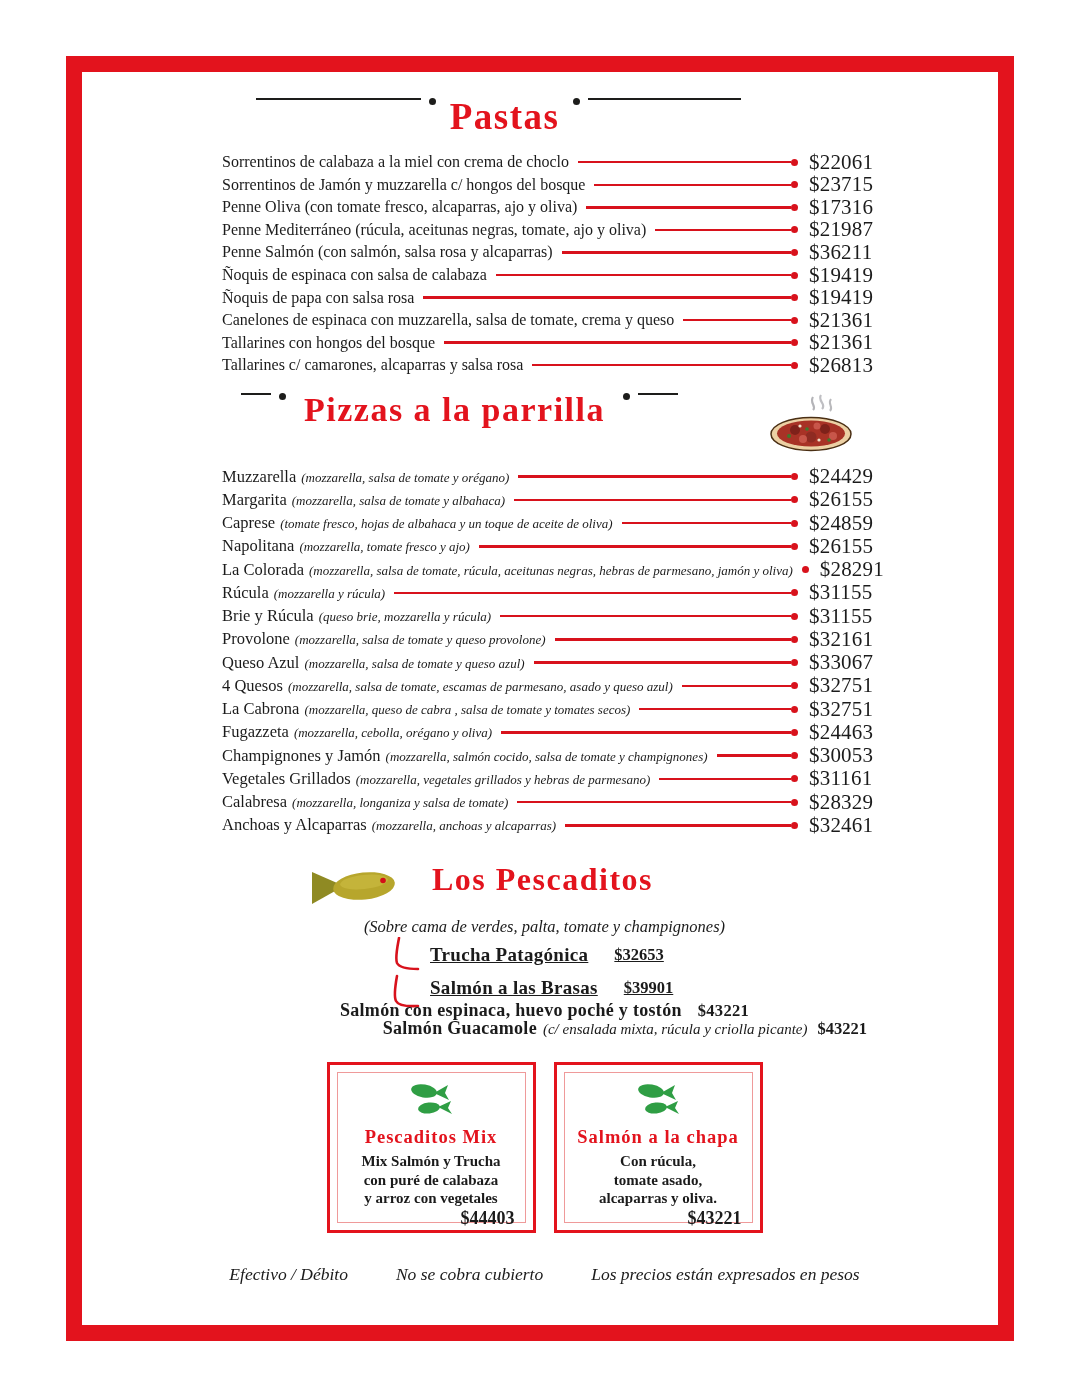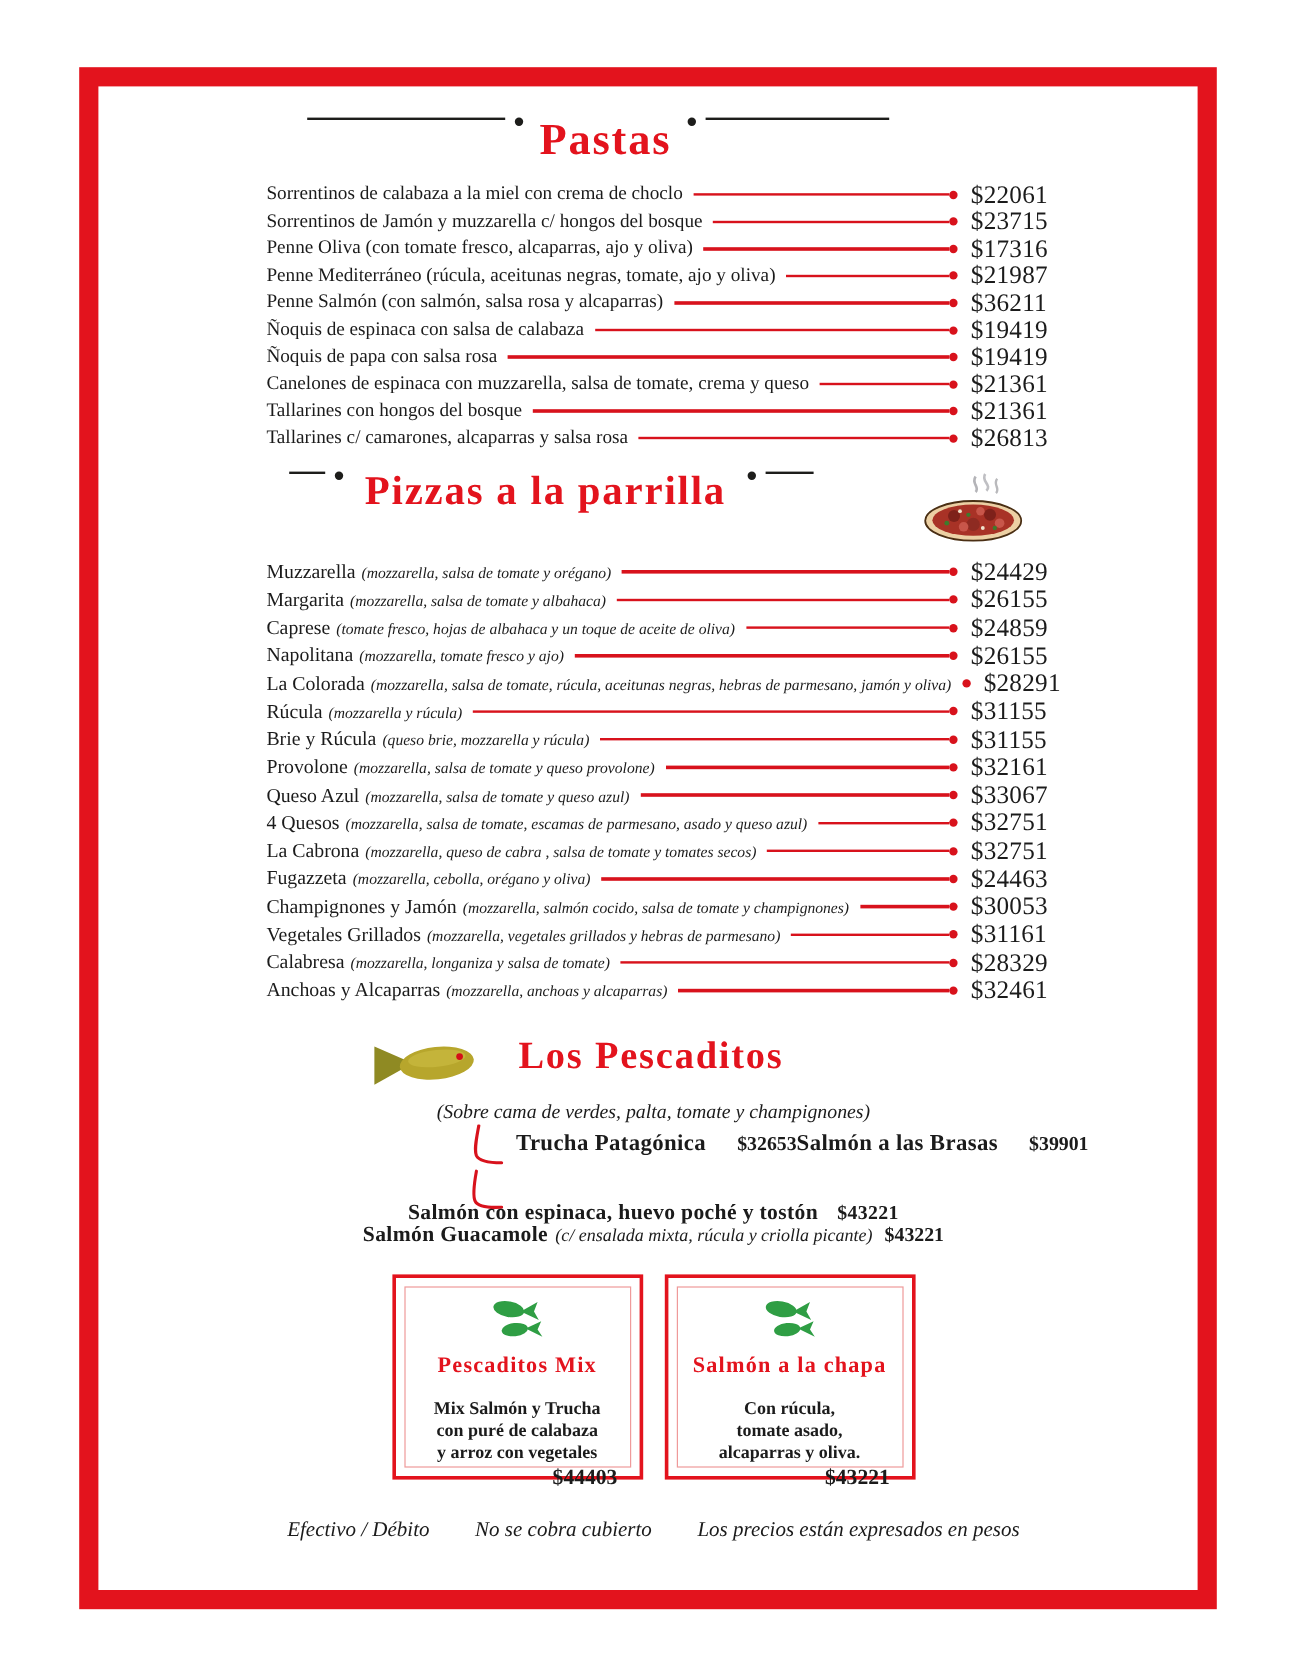--- a/index.html
+++ b/index.html
@@ -64,43 +64,43 @@
   .leader{flex:1;display:flex;align-items:center;margin:0 11px 0 9px;min-width:7px;}
   .leader .lline{flex:1;height:2.3px;background:var(--leader);}
   .leader .ldot{width:7px;height:7px;border-radius:50%;background:var(--leader);flex:none;}
   .price{flex:none;width:58px;font-weight:normal;font-size:21px;letter-spacing:.2px;}
 
   
   #pesc-sub{position:absolute;top:917px;width:100%;text-align:center;
     font-style:italic;font-size:16.5px;}
   #pesc-bracket{position:absolute;top:939px;left:164px;display:flex;}
   #pesc-bracket svg{margin-top:-2px;}
-  .bracket-items{display:flex;flex-direction:row;justify-content:center;margin-left:6px;}
+  .bracket-items{display:flex;flex-direction:column;justify-content:center;margin-left:6px;text-decoration:underline;}
   .bracket-row{height:28px;margin-bottom:5px;display:flex;align-items:center;white-space:nowrap;}
   .bracket-row .b-name{font-weight:bold;font-size:19px;letter-spacing:.3px;}
   .bracket-row .b-price{font-weight:bold;font-size:16.5px;margin-left:26px;}
   .pesc-line{position:absolute;width:100%;text-align:center;white-space:nowrap;}
   #pesc-line3{top:1000px;font-weight:bold;font-size:18px;letter-spacing:.3px;}
   #pesc-line3 .b-price{font-size:16.5px;margin-left:16px;}
-  #pesc-line4{top:1018px;}
+  #pesc-line4{top:1018px;text-align:right;}
   #pesc-line4 .b-name{font-weight:bold;font-size:18px;letter-spacing:.3px;}
   #pesc-line4 .b-desc{font-style:italic;font-size:15px;margin-left:6px;}
   #pesc-line4 .b-price{font-weight:bold;font-size:16.5px;margin-left:10px;}
 
   
   #boxes{position:absolute;top:1062px;width:100%;display:flex;justify-content:center;gap:18px;}
   .box{width:209px;height:171px;border:3.5px solid var(--red);padding:7px;background:#fff;}
   .box-inner{width:100%;height:100%;border:1px solid #ef9a9a;display:flex;flex-direction:column;align-items:center;padding-top:7px;}
   .box-title{color:var(--red);font-weight:bold;font-size:18.5px;letter-spacing:1px;margin-top:3px;white-space:nowrap;}
   .box-line{font-weight:bold;font-size:15px;line-height:18.5px;text-align:center;}
-  .box-lines{margin-top:16px;}
+  .box-lines{margin-top:4px;}
   .box-price{margin-top:auto;align-self:flex-end;font-weight:bold;font-size:18px;padding:0 10px 6px 0;}
 
   
-  #footer{position:absolute;top:1264px;width:100%;display:flex;justify-content:center;gap:38px;
+  #footer{position:absolute;top:1264px;width:100%;display:flex;justify-content:center;gap:48px;
     font-style:italic;font-size:17.5px;white-space:nowrap;}
 </style>
 </head>
 <body>
 
 <div class="page">
   <div class="frame"></div>
 
   <div class="content">
 

